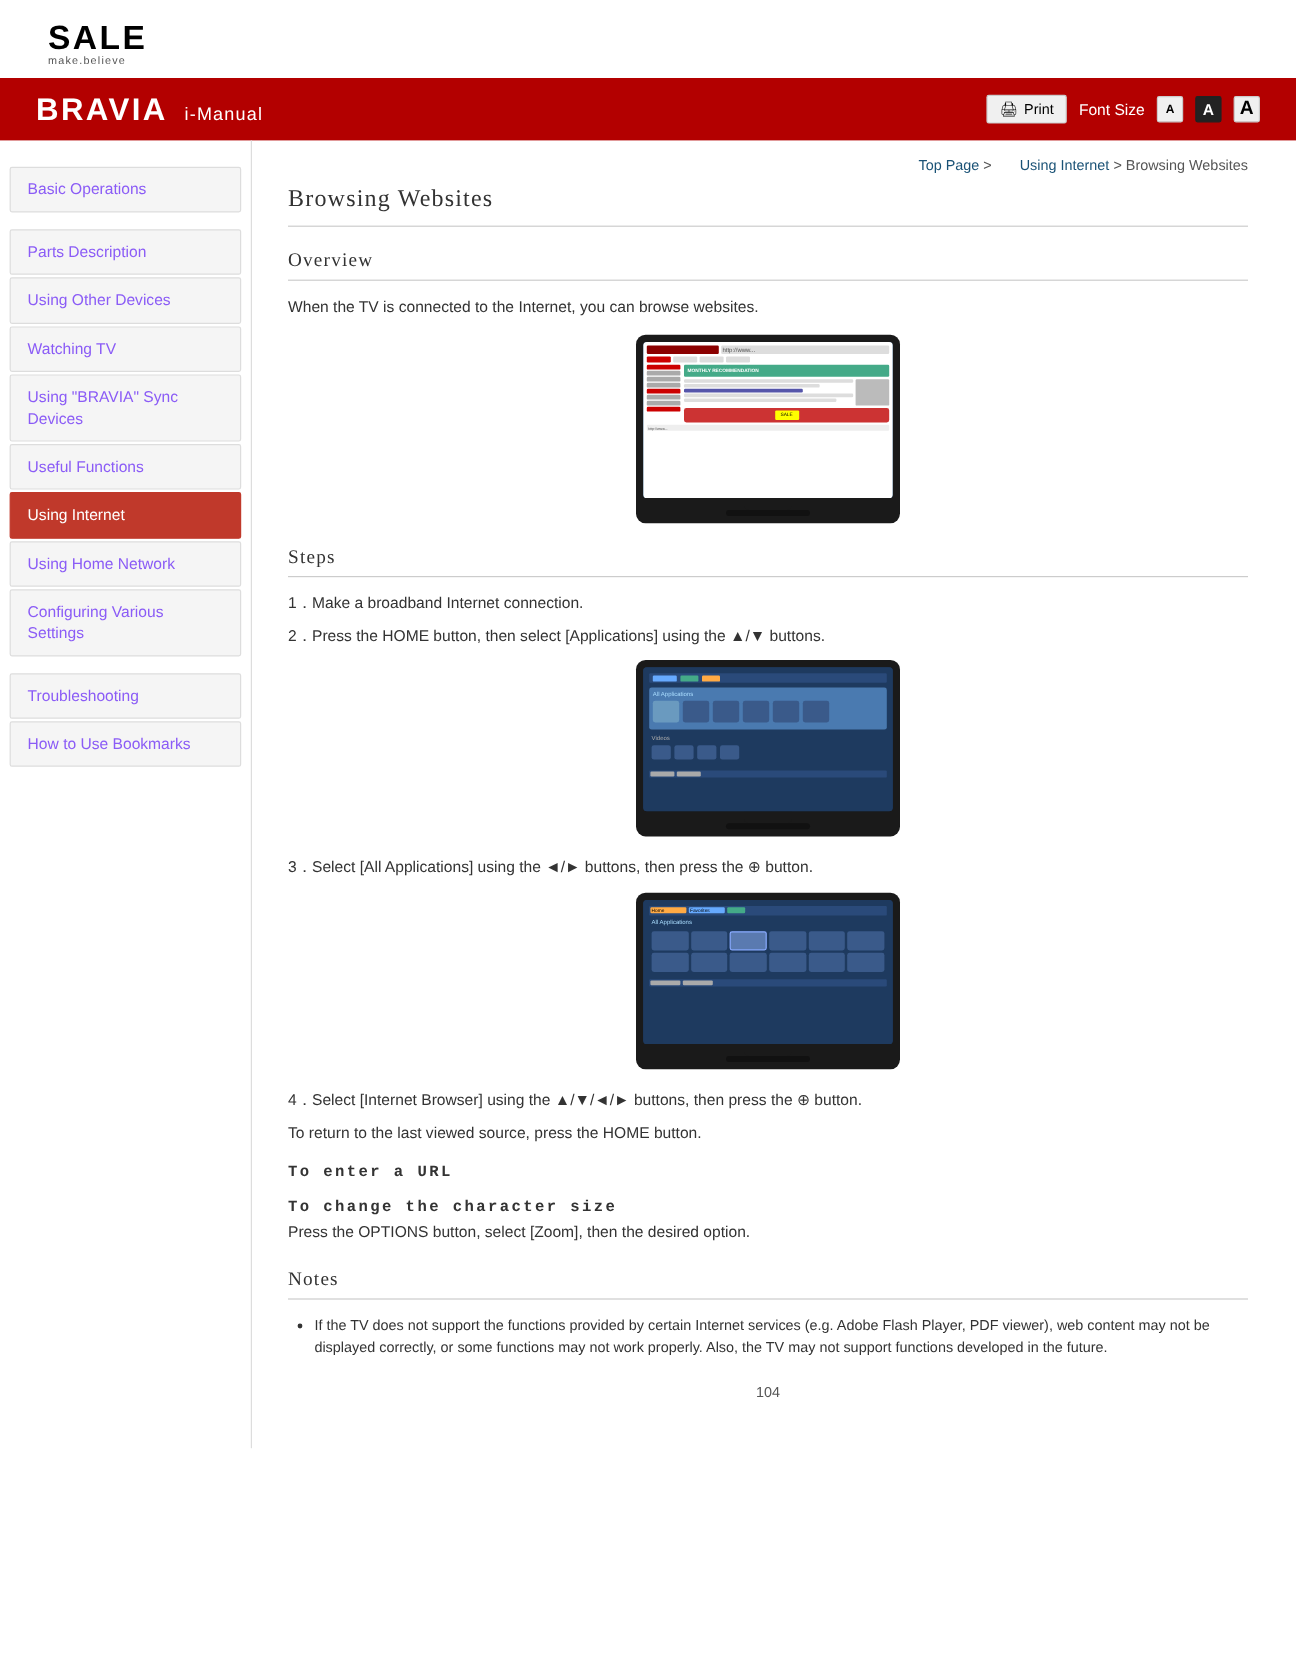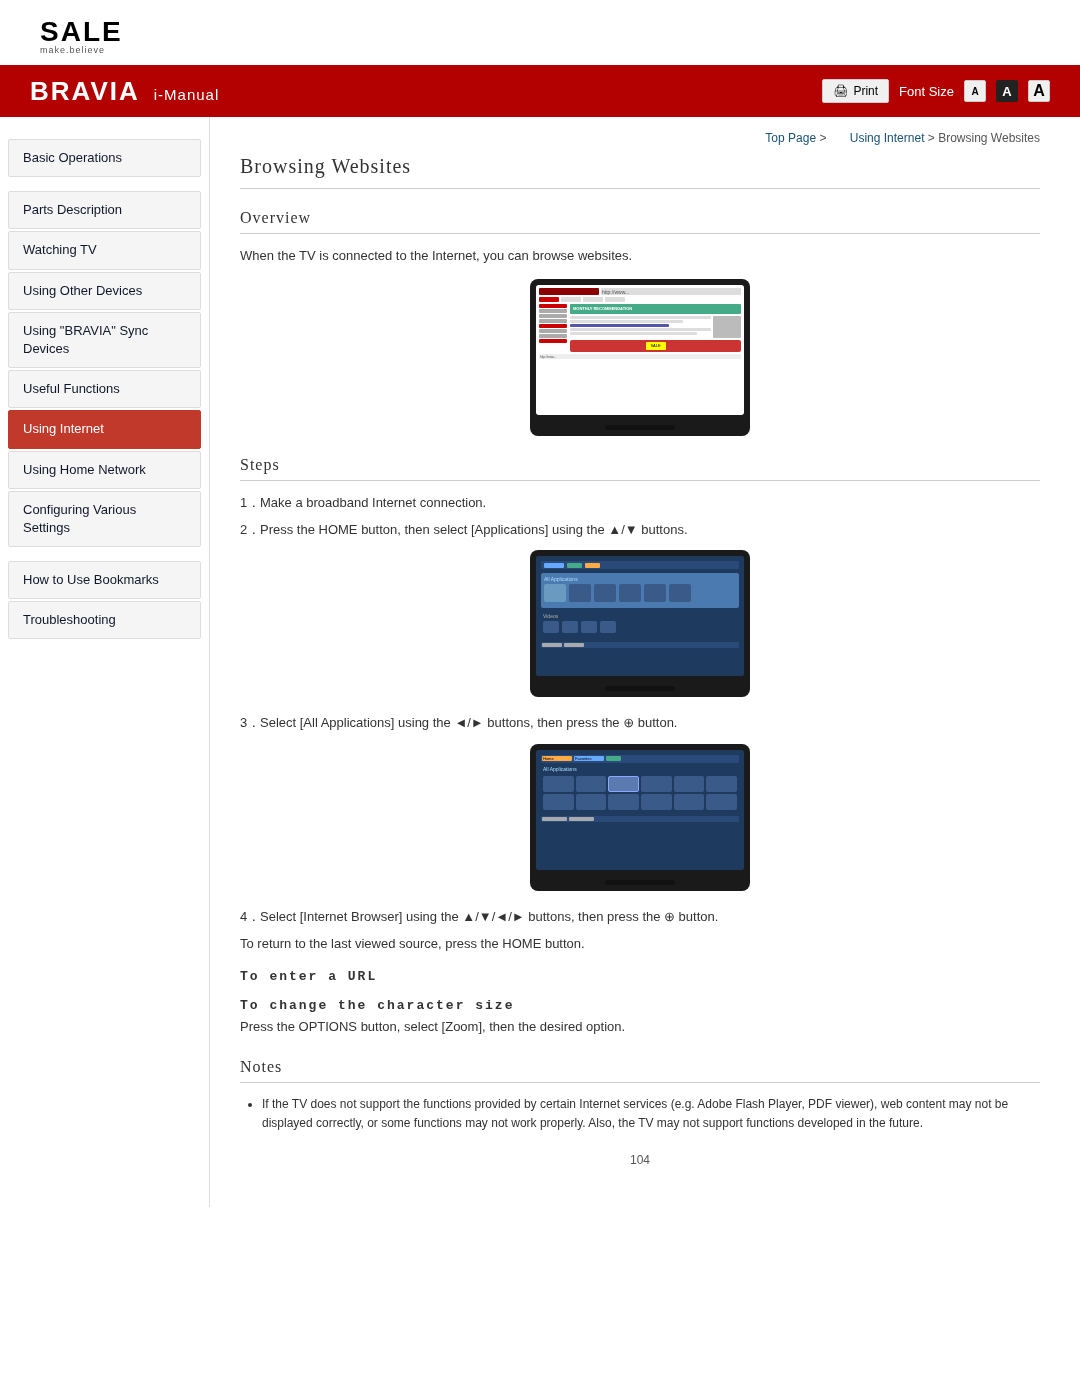--- a/index.html
+++ b/index.html
@@ -103,21 +103,21 @@
     
     .sidebar {
       width: 210px;
       min-width: 210px;
       padding: 10px 0;
       border-right: 1px solid #ddd;
     }
     .sidebar-item {
       padding: 9px 14px;
       font-size: 13px;
-      color: #0f172a;
+      color: #8b5cf6;
       border: 1px solid #ddd;
       margin: 2px 8px;
       background: #f5f5f5;
       cursor: pointer;
       border-radius: 2px;
       line-height: 1.4;
     }
     .sidebar-item.active {
       background: #c0392b;
       color: #fff;
@@ -307,30 +307,30 @@
   </div>
 </div>
 
 <div class="main-layout">
 
   <div class="sidebar">
     <div class="sidebar-spacer"></div>
     <div class="sidebar-item">Basic Operations</div>
     <div class="sidebar-spacer"></div>
     <div class="sidebar-item">Parts Description</div>
+    <div class="sidebar-item">Using Other Devices</div>
     <div class="sidebar-item">Watching TV</div>
-    <div class="sidebar-item">Using Other Devices</div>
     <div class="sidebar-item">Using "BRAVIA" Sync Devices</div>
     <div class="sidebar-item">Useful Functions</div>
     <div class="sidebar-item active">Using Internet</div>
     <div class="sidebar-item">Using Home Network</div>
     <div class="sidebar-item">Configuring Various Settings</div>
     <div class="sidebar-spacer"></div>
+    <div class="sidebar-item">Troubleshooting</div>
     <div class="sidebar-item">How to Use Bookmarks</div>
-    <div class="sidebar-item">Troubleshooting</div>
   </div>
 
   <div class="content">
 
     <div class="breadcrumb">
       <a href="#">Top Page</a><span> &gt; </span><a href="#">Using Internet</a><span> &gt; </span><span>Browsing Websites</span>
     </div>
 
     <h1 class="page-title">Browsing Websites</h1>
 

